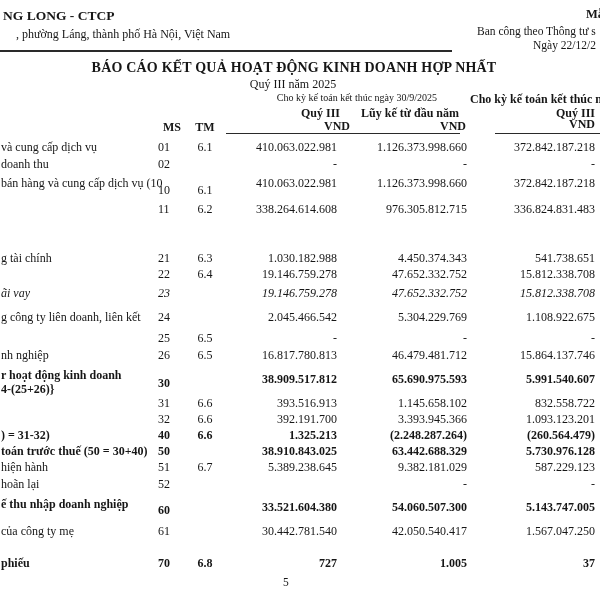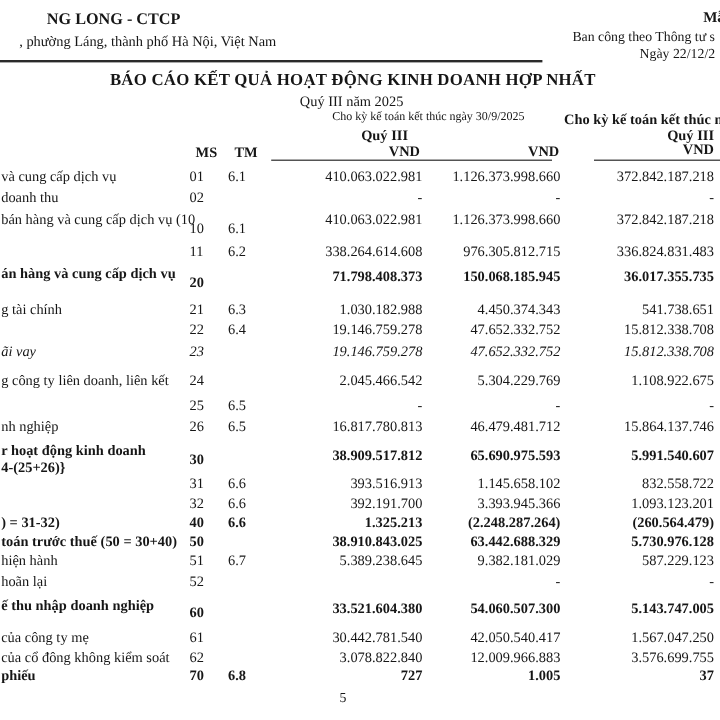--- a/index.html
+++ b/index.html
@@ -8,29 +8,29 @@
     font-family:"Liberation Serif","DejaVu Serif",serif;color:#161616;
   }
   .abs{position:absolute;white-space:nowrap;}
   .hline{position:absolute;background:#2a2a2a;height:1.5px;}
   
   .row{position:absolute;left:0;width:600px;height:17px;font-size:12px;}
   .row span{position:absolute;white-space:nowrap;top:0;}
   .row .lbl{left:1px;}
   .row .lbl2{left:1px;top:14px;}
   .row .ms{left:158px;width:28px;}
-  .row .tm{left:190px;width:30px;text-align:left;}
-  .row .v1{right:248px;}
+  .row .tm{left:190px;width:30px;text-align:center;}
+  .row .v1{right:263px;}
   .row .v2{right:133px;}
   .row .v3{right:5px;}
   .row.bold .lbl,.row.bold .lbl2,.row.bold .ms,.row.bold .tm,
   .row.bold .v1,.row.bold .v2,.row.bold .v3{font-weight:700;}
   .row.ital .lbl,.row.ital .ms,.row.ital .v1,.row.ital .v2,.row.ital .v3{font-style:italic;}
   
-  .lh-company{top:8px;left:3px;font-size:13.5px;font-weight:700;margin-left:36px;}
+  .lh-company{top:8px;left:3px;font-size:13.5px;font-weight:700;}
   .lh-address{top:27px;left:16px;font-size:12px;}
   .lh-form{top:7px;left:586px;font-size:12.5px;font-weight:700;}
   .lh-circ{top:25px;left:477px;font-size:11.5px;}
   .lh-date{top:39px;left:533px;font-size:11.5px;}
   .ttl{top:60px;left:0;width:588px;text-align:center;font-size:14px;font-weight:700;letter-spacing:.2px;}
   .sub{top:77px;left:0;width:586px;text-align:center;font-size:12px;}
   .p1{top:92px;left:242px;width:230px;text-align:center;font-size:10px;font-weight:400;}
   .p2{top:92px;left:470px;font-size:12px;font-weight:700;}
   .c1{top:106px;right:260px;font-size:12px;font-weight:700;}
   .c2{top:106px;right:141px;font-size:12px;font-weight:700;}
@@ -53,20 +53,21 @@
   <div class="abs lh-circ">Ban công theo Thông tư s</div>
   <div class="abs lh-date">Ngày 22/12/2</div>
   <div class="hline" style="left:0;top:50px;width:452px;"></div>
 
   <div class="abs ttl">BÁO CÁO KẾT QUẢ HOẠT ĐỘNG KINH DOANH HỢP NHẤT</div>
   <div class="abs sub">Quý III năm 2025</div>
 
   <div class="abs p1">Cho kỳ kế toán kết thúc ngày 30/9/2025</div>
   <div class="abs p2">Cho kỳ kế toán kết thúc n</div>
   <div class="abs c1">Quý III</div>
+  <div class="abs c2">Lũy kế từ đầu năm</div>
   <div class="abs c3">Quý III</div>
   <div class="abs hms">MS</div>
   <div class="abs htm">TM</div>
   <div class="abs u1">VND</div>
   <div class="abs u2">VND</div>
   <div class="abs u3">VND</div>
   <div class="hline" style="left:226px;top:133px;width:234px;height:1.3px;"></div>
   <div class="hline" style="left:495px;top:133px;width:105px;height:1.3px;"></div>
 
   <div class="row" style="top:140px">
@@ -94,28 +95,20 @@
     <span class="v3">372.842.187.218</span>
   </div>
   <div class="row" style="top:202px">
     <span class="lbl"></span>
     <span class="ms">11</span>
     <span class="tm">6.2</span>
     <span class="v1">338.264.614.608</span>
     <span class="v2">976.305.812.715</span>
     <span class="v3">336.824.831.483</span>
   </div>
-  <div class="row bold" style="top:221px">
-    <span class="lbl">án hàng và cung cấp dịch vụ</span>
-    <span class="ms" style="top:7px">20</span>
-    <span class="tm"></span>
-    <span class="v1" style="top:2px">71.798.408.373</span>
-    <span class="v2" style="top:2px">150.068.185.945</span>
-    <span class="v3" style="top:2px">36.017.355.735</span>
-  </div>
   <div class="row" style="top:251px">
     <span class="lbl">g tài chính</span>
     <span class="ms">21</span>
     <span class="tm">6.3</span>
     <span class="v1">1.030.182.988</span>
     <span class="v2">4.450.374.343</span>
     <span class="v3">541.738.651</span>
   </div>
   <div class="row" style="top:267px">
     <span class="lbl"></span>
@@ -223,28 +216,20 @@
     <span class="v3" style="top:3px">5.143.747.005</span>
   </div>
   <div class="row" style="top:524px">
     <span class="lbl">của công ty mẹ</span>
     <span class="ms">61</span>
     <span class="tm"></span>
     <span class="v1">30.442.781.540</span>
     <span class="v2">42.050.540.417</span>
     <span class="v3">1.567.047.250</span>
   </div>
-  <div class="row" style="top:541px">
-    <span class="lbl">của cổ đông không kiểm soát</span>
-    <span class="ms">62</span>
-    <span class="tm"></span>
-    <span class="v1">3.078.822.840</span>
-    <span class="v2">12.009.966.883</span>
-    <span class="v3">3.576.699.755</span>
-  </div>
   <div class="row bold" style="top:556px">
     <span class="lbl">phiếu</span>
     <span class="ms">70</span>
     <span class="tm">6.8</span>
     <span class="v1">727</span>
     <span class="v2">1.005</span>
     <span class="v3">37</span>
   </div>
 
   <div class="abs pageno">5</div>

